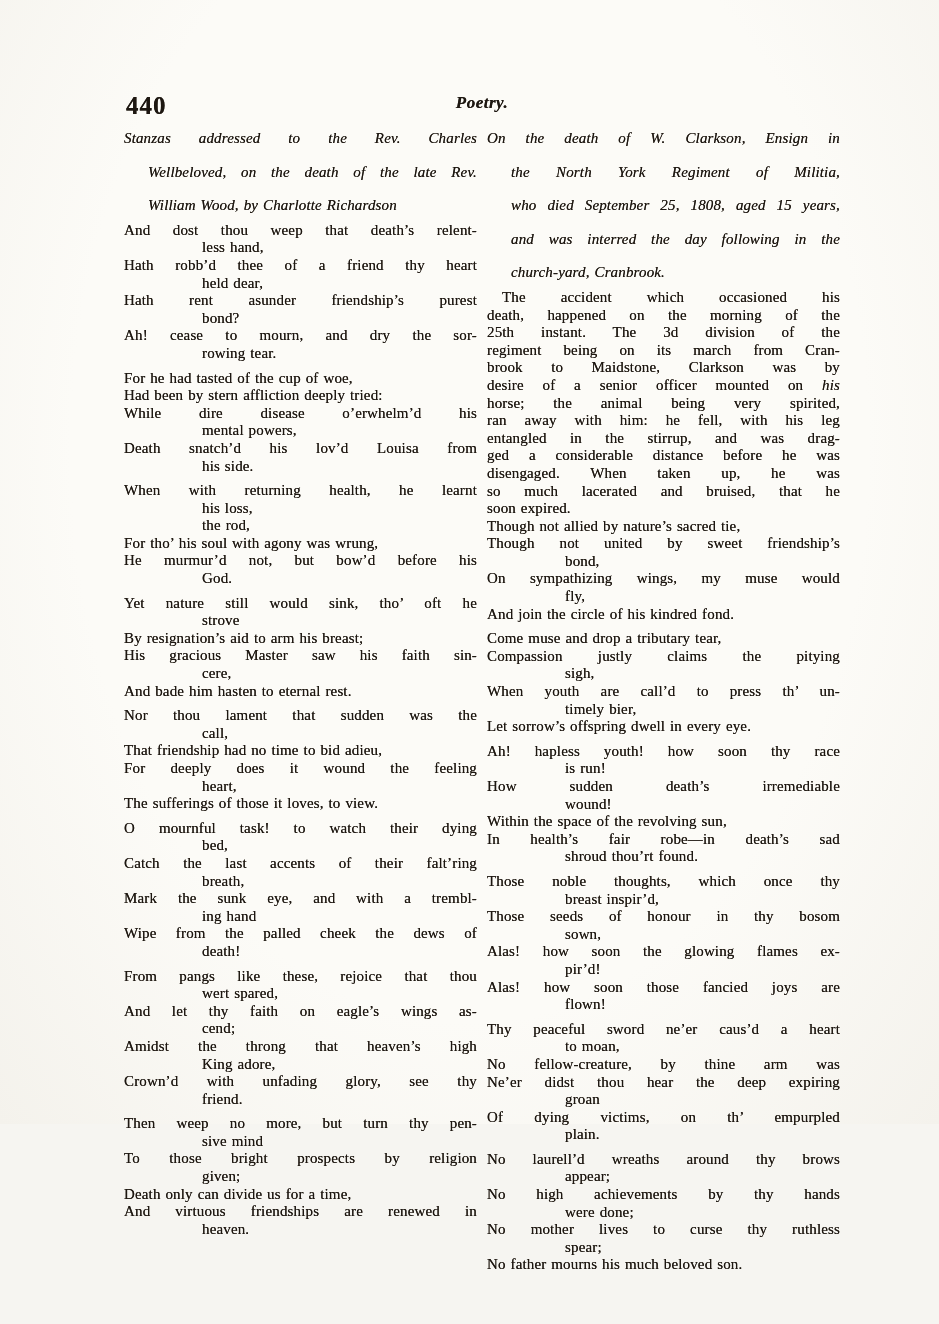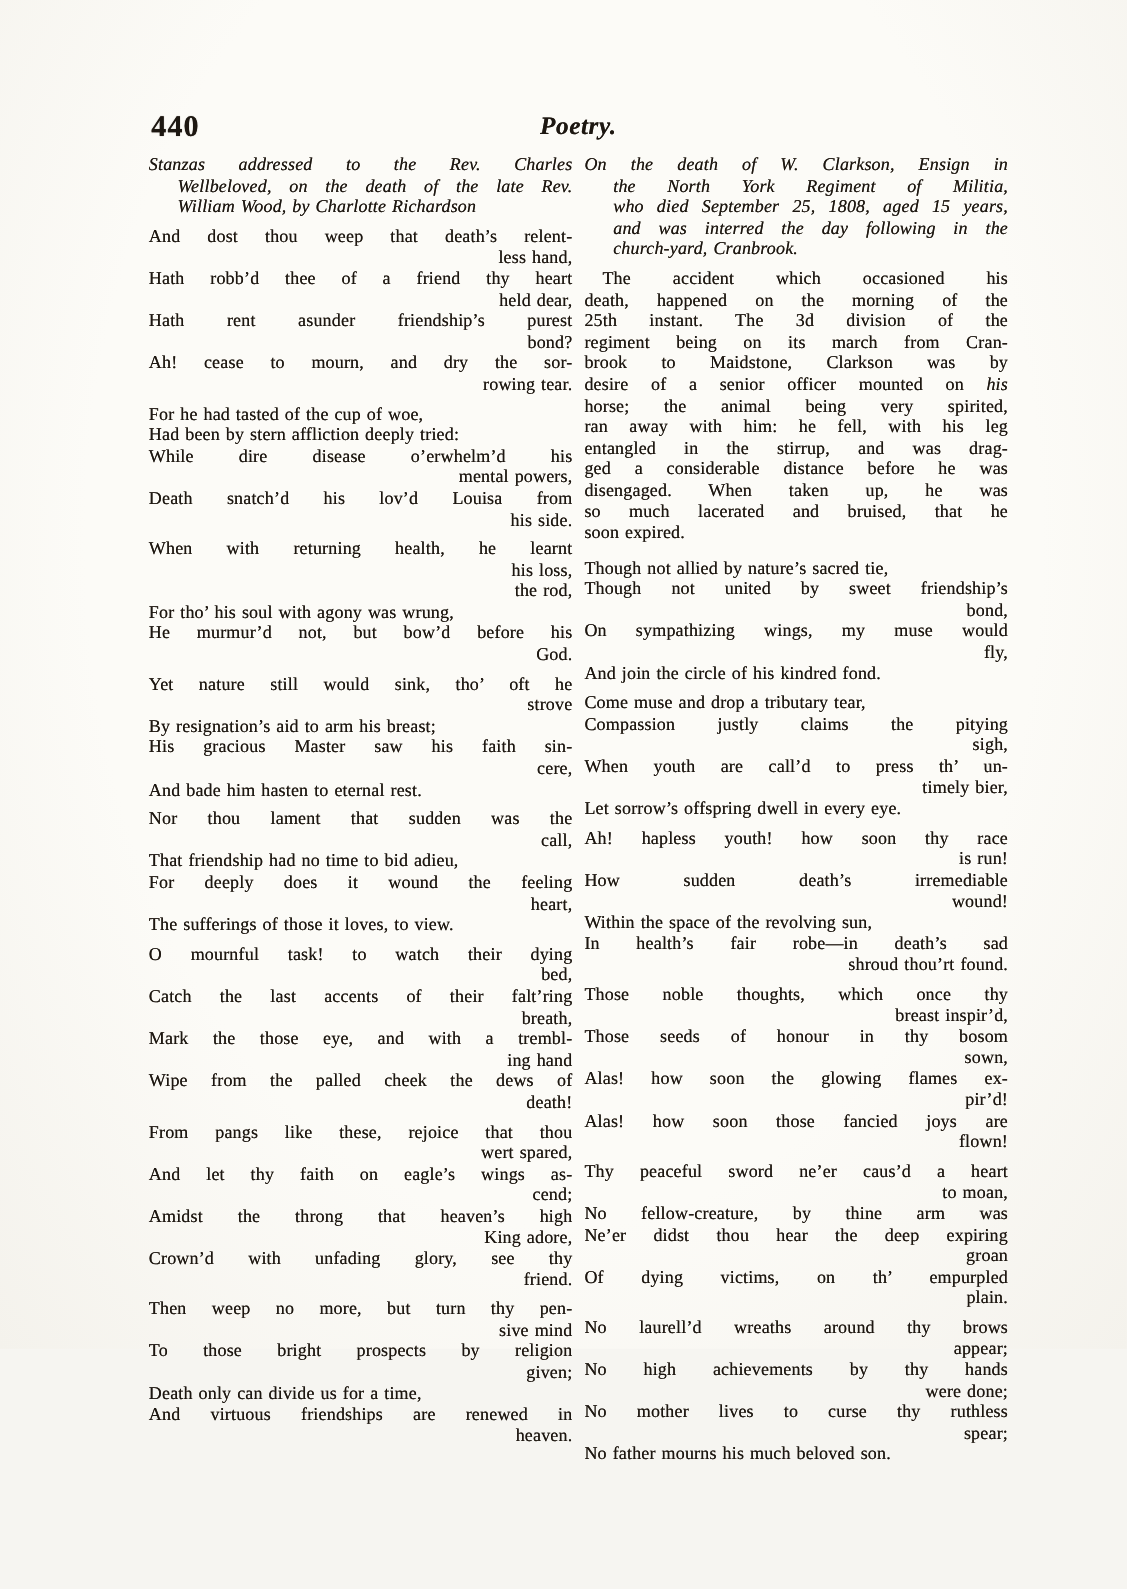--- a/index.html
+++ b/index.html
@@ -16,42 +16,42 @@
     background: radial-gradient(ellipse at 50% 40%, #fcfbf7 60%, #f4f2ec 100%);
   }
   .header { position: absolute; top: 90px; left: 124px; width: 716px; height: 34px; }
   .pagenum {
     position: absolute; left: 2px; top: 2px;
     font-size: 25px; font-weight: bold; letter-spacing: 1px;
     text-shadow: 0 0 0.6px rgba(25,18,10,0.9);
   }
   .runhead {
     position: absolute; left: 0; top: 3px; width: 100%;
-    text-align: center; font-size: 21px; font-style: italic; font-weight: bold;
+    text-align: center; font-size: 17px; font-style: italic; font-weight: bold;
     letter-spacing: 0.5px;
     text-shadow: 0 0 0.5px rgba(25,18,10,0.85);
   }
   .cols {
     position: absolute; top: 130px; left: 124px; width: 716px;
     display: flex; gap: 10px;
   }
   .col { width: 353px; flex: 0 0 353px; }
   .block { margin-bottom: 7px; }
   .block.title { margin-bottom: 7px; }
-  .block.prose { margin-bottom: 12px; }
+  .block.prose { margin-bottom: 0; }
   .ln {
     font-size: 15px; line-height: 17.6px;
     letter-spacing: 0.15px; word-spacing: 1px;
     text-shadow: 0 0 0.45px rgba(28,20,12,0.85);
     white-space: nowrap;
   }
   .ln.j { white-space: normal; text-align: justify; text-align-last: justify; }
   .t, .tc { font-style: italic; }
-  .tc { padding-left: 24px; }
-  .lc { padding-left: 78px; text-align: right; }
+  .tc { padding-left: 24px; margin-top: 16px; }
+  .lc { padding-left: 78px; }
   .pf { text-indent: 15px; }
   .it { font-style: italic; }
 </style>
 </head>
 <body>
 
 <div class="page">
   <div class="header">
     <span class="pagenum">440</span>
     <span class="runhead">Poetry.</span>
@@ -103,21 +103,21 @@
           <div class="ln l">That friendship had no time to bid adieu,</div>
           <div class="ln l j">For deeply does it wound the feeling</div>
           <div class="ln lc">heart,</div>
           <div class="ln l">The sufferings of those it loves, to view.</div>
         </div>
         <div class="block stanza">
           <div class="ln l j">O mournful task! to watch their dying</div>
           <div class="ln lc">bed,</div>
           <div class="ln l j">Catch the last accents of their falt’ring</div>
           <div class="ln lc">breath,</div>
-          <div class="ln l j">Mark the those eye, and with a trembl-</div>
+          <div class="ln l j">Mark the sunk eye, and with a trembl-</div>
           <div class="ln lc">ing hand</div>
           <div class="ln l j">Wipe from the palled cheek the dews of</div>
           <div class="ln lc">death!</div>
         </div>
         <div class="block stanza">
           <div class="ln l j">From pangs like these, rejoice that thou</div>
           <div class="ln lc">wert spared,</div>
           <div class="ln l j">And let thy faith on eagle’s wings as-</div>
           <div class="ln lc">cend;</div>
           <div class="ln l j">Amidst the throng that heaven’s high</div>

